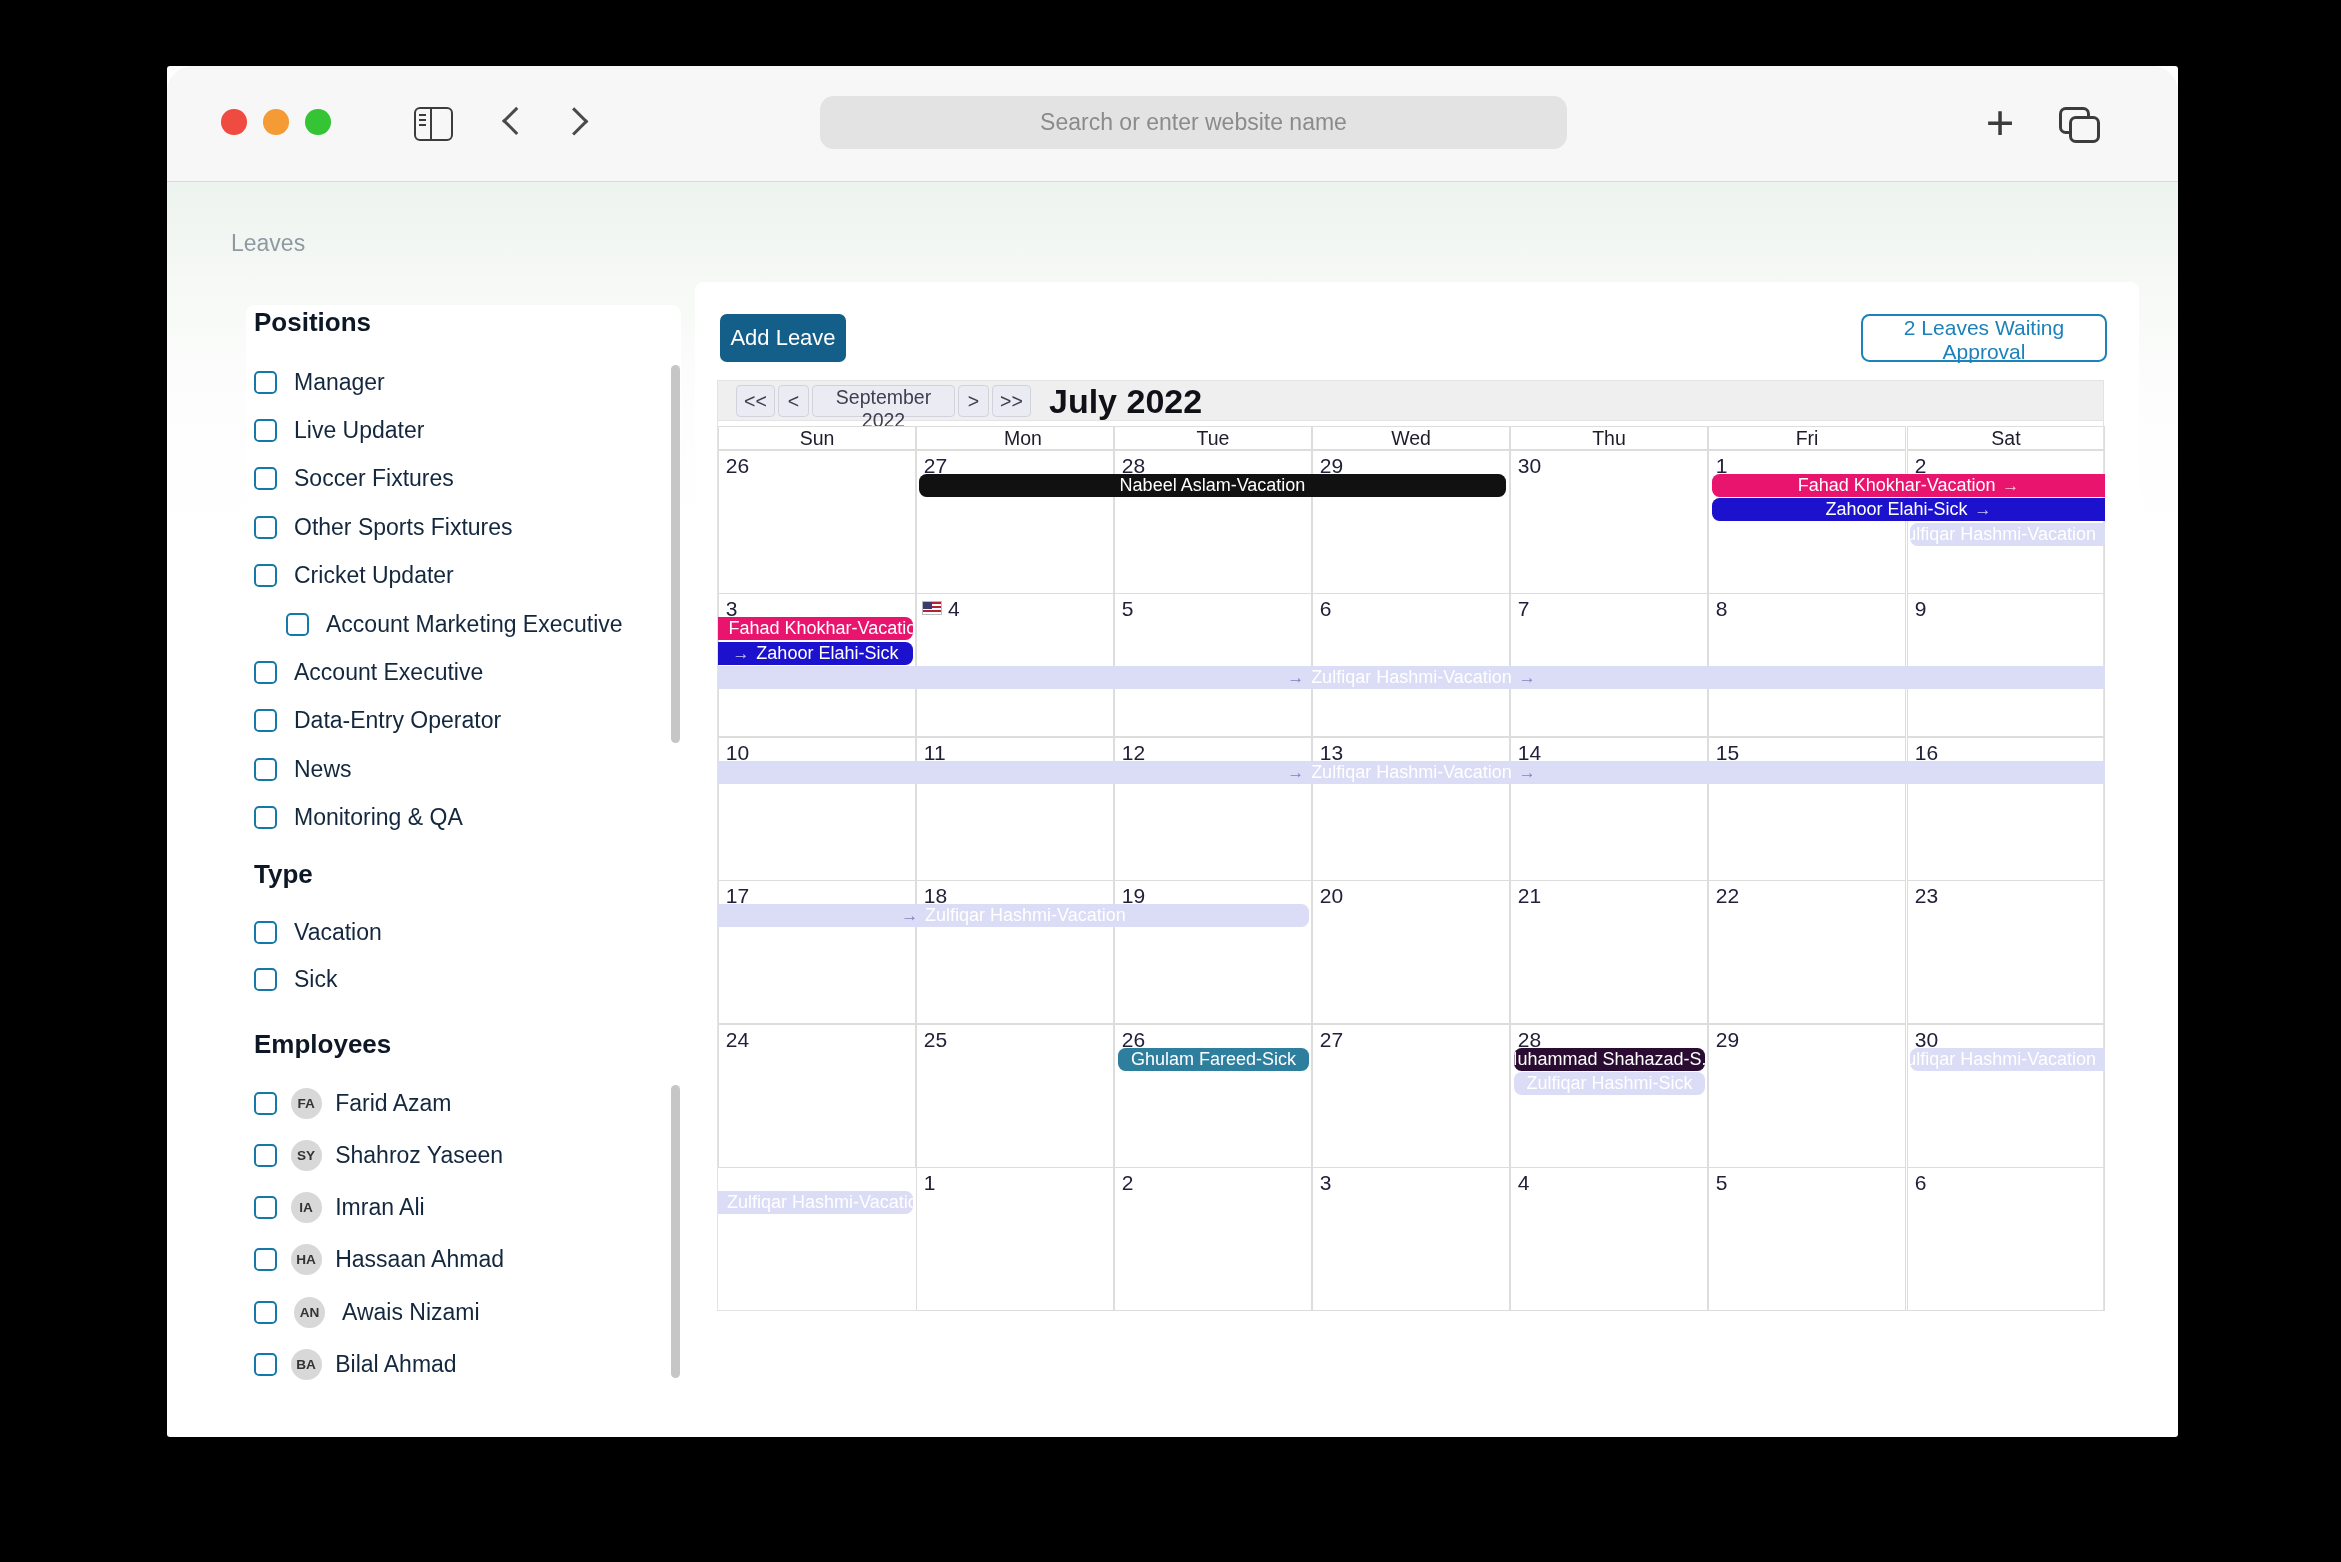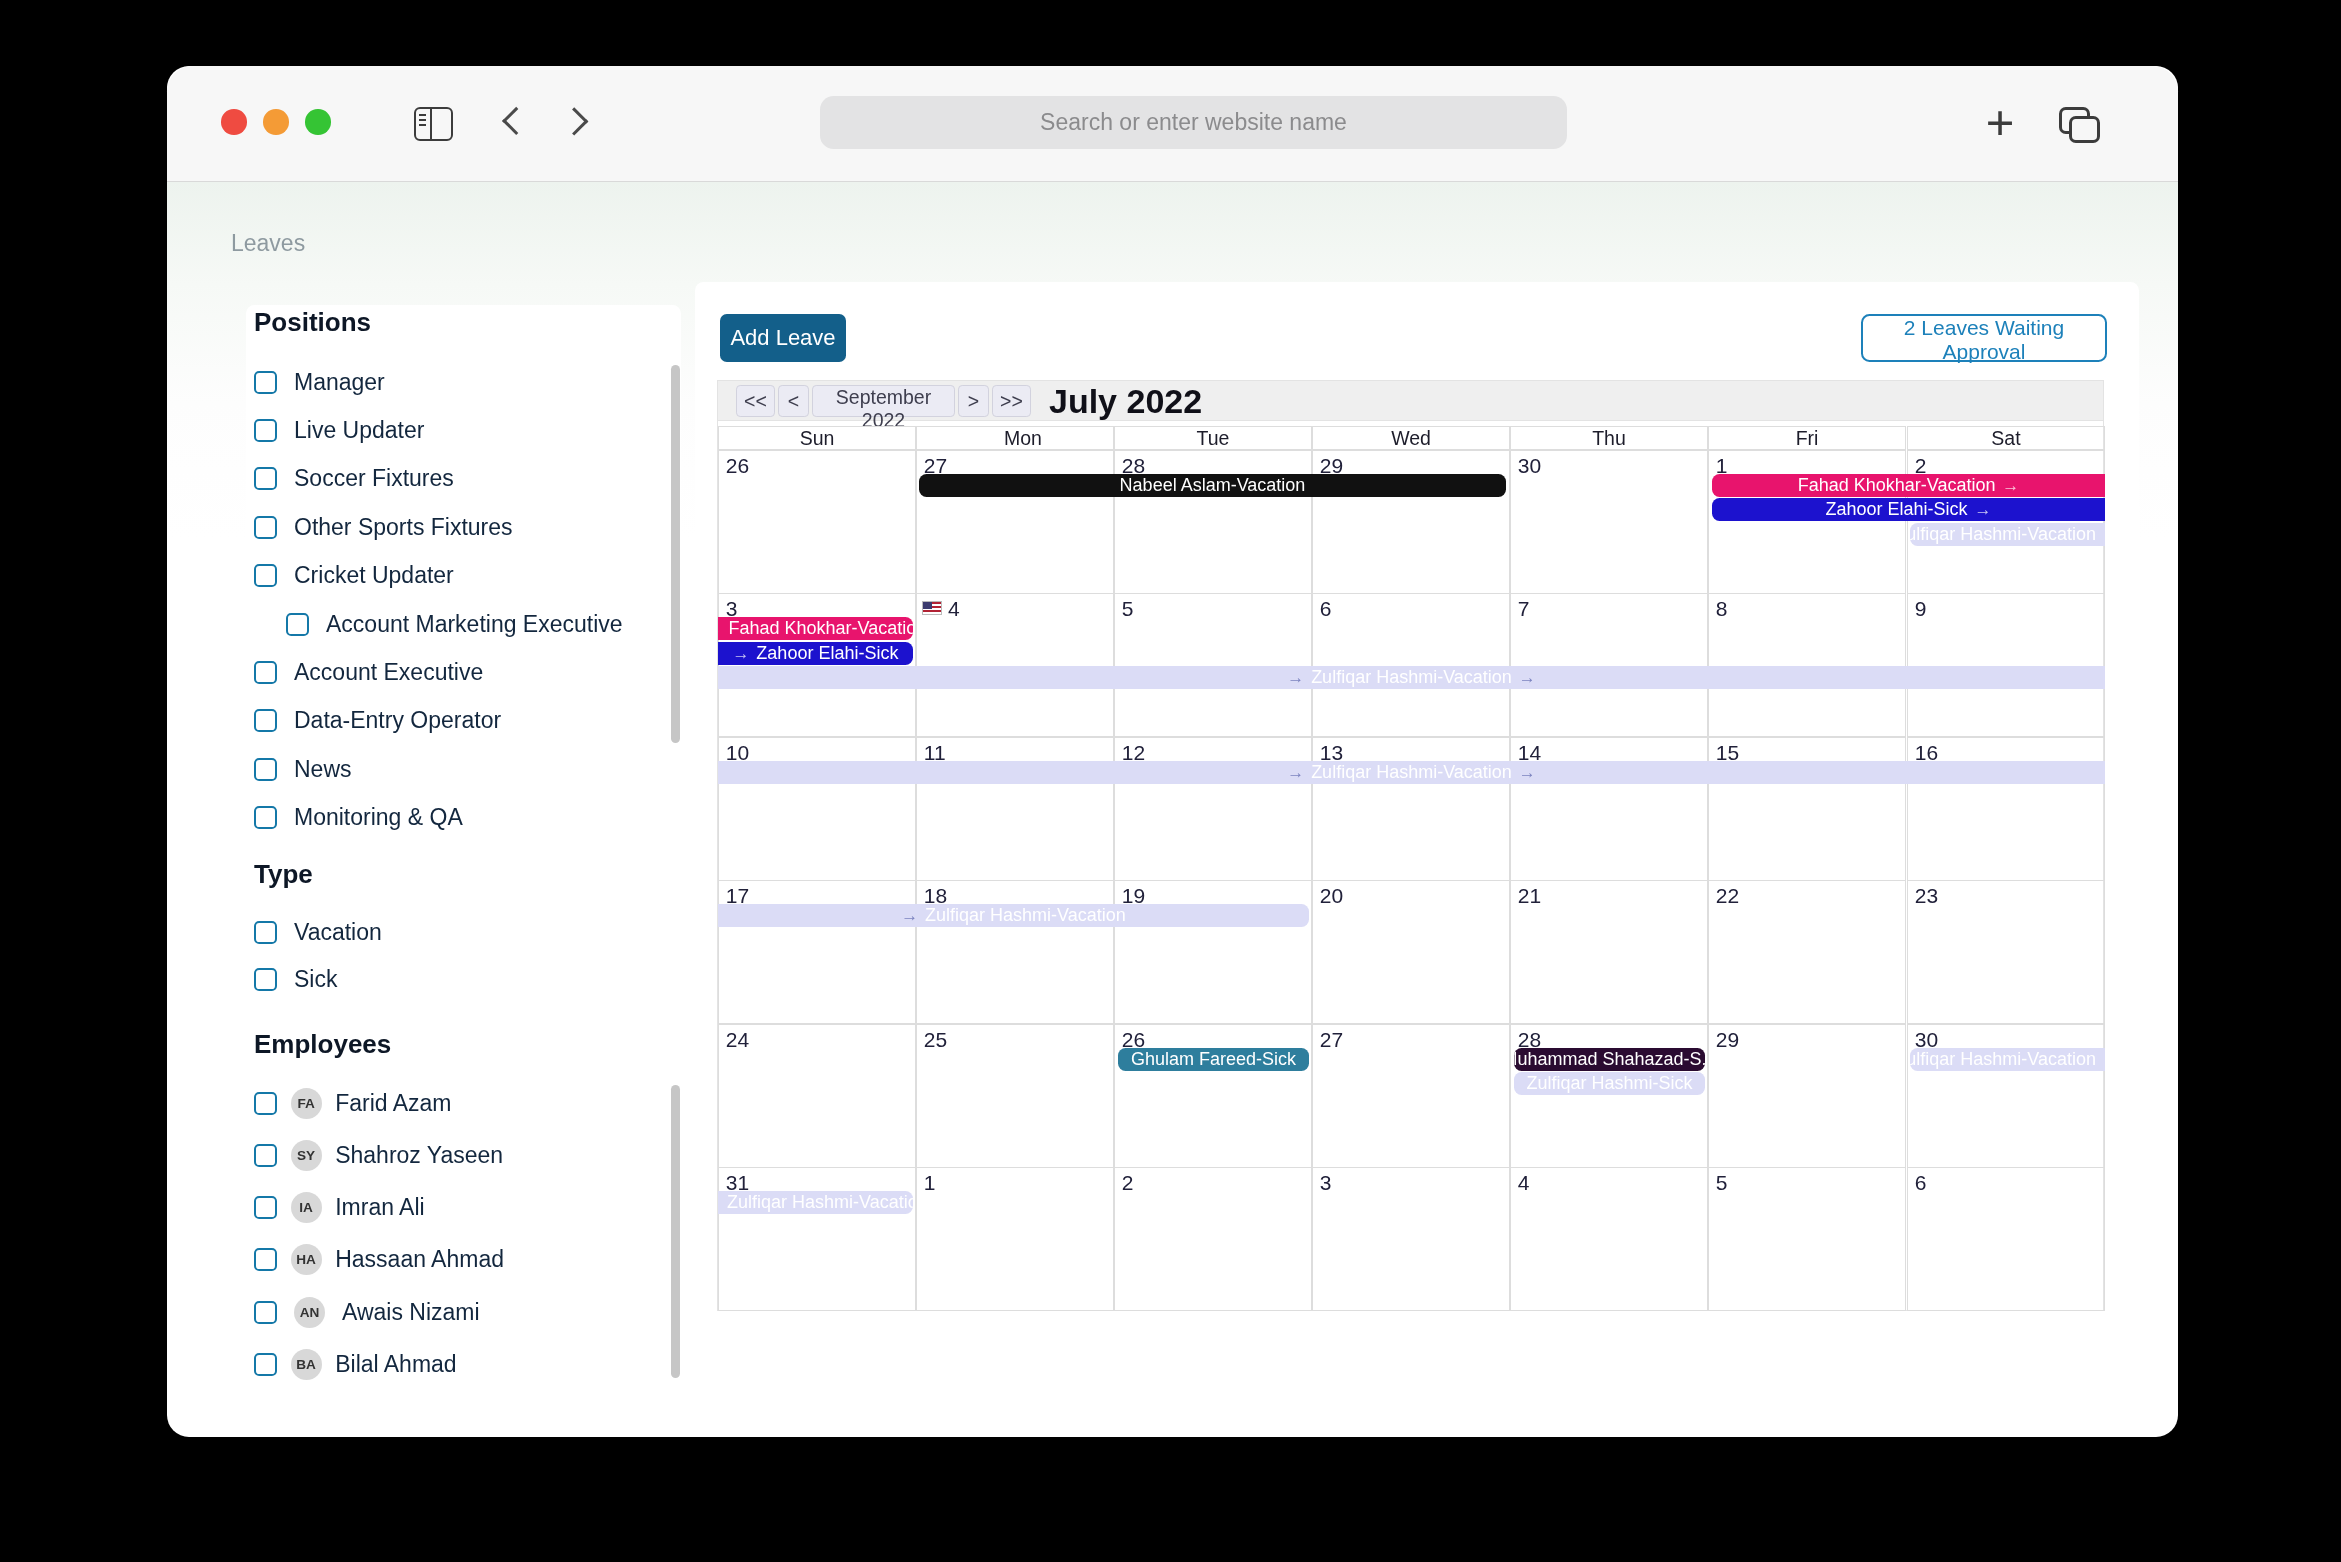--- a/index.html
+++ b/index.html
@@ -1,21 +1,21 @@
 <!DOCTYPE html>
 <html style="font-size:13.6px"><head>
 <meta charset="utf-8">
 <style>
   * { margin:0; padding:0; box-sizing:border-box; }
   html,body { width:2342px; height:1562px; background:#000; overflow:hidden;
               font-family:"Liberation Sans", sans-serif; }
 
   
   .window { position:absolute; left:167px; top:66px; width:2011px; height:1371px;
-            background:#fff; border-radius:22px; box-shadow:0 25.5px 76px rgba(0,0,0,.85); }
+            background:#fff; border-radius:3px; box-shadow:0 25.5px 76px rgba(0,0,0,.85); }
 
   
   .chrome { position:absolute; left:0; top:0; width:100%; height:116px;
             background:#f7f7f7; border-radius:25.5px 25.5px 0 0; border-bottom:1.7px solid #d9d9d9; }
   .tl { position:absolute; top:43px; width:25.5px; height:25.5px; border-radius:50%; }
   .tl1 { left:54px; } .tl2 { left:96px; } .tl3 { left:138px; }
   .sidebar-toggle { position:absolute; left:247px; top:41px; width:39px; height:34px;
                     border:2.5px solid #3c3c3c; border-radius:6px; }
   .sidebar-toggle .divider { position:absolute; left:13.6px; top:0; width:2.5px; height:100%; background:#3c3c3c; }
   .sidebar-toggle .ln { position:absolute; left:2.5px; width:7.6px; height:2.2px; background:#3c3c3c; }
@@ -331,23 +331,20 @@
           </div>
           <div class="cell" style="left: 792px; top: 598px; width: 198px; height: 144px;">
             <span class="num">28</span>
           </div>
           <div class="cell" style="left: 990px; top: 598px; width: 198px; height: 144px;">
             <span class="num">29</span>
           </div>
           <div class="cell" style="left: 1189px; top: 598px; width: 198px; height: 144px;">
             <span class="num">30</span>
           </div>
-          <div class="cell" style="left: 0px; top: 741px; width: 198px; height: 144px;">
-            <span class="num">31</span>
-          </div>
           <div class="cell" style="left: 198px; top: 741px; width: 198px; height: 144px;">
             <span class="num">1</span>
           </div>
           <div class="cell" style="left: 396px; top: 741px; width: 198px; height: 144px;">
             <span class="num">2</span>
           </div>
           <div class="cell" style="left: 594px; top: 741px; width: 198px; height: 144px;">
             <span class="num">3</span>
           </div>
           <div class="cell" style="left: 792px; top: 741px; width: 198px; height: 144px;">

